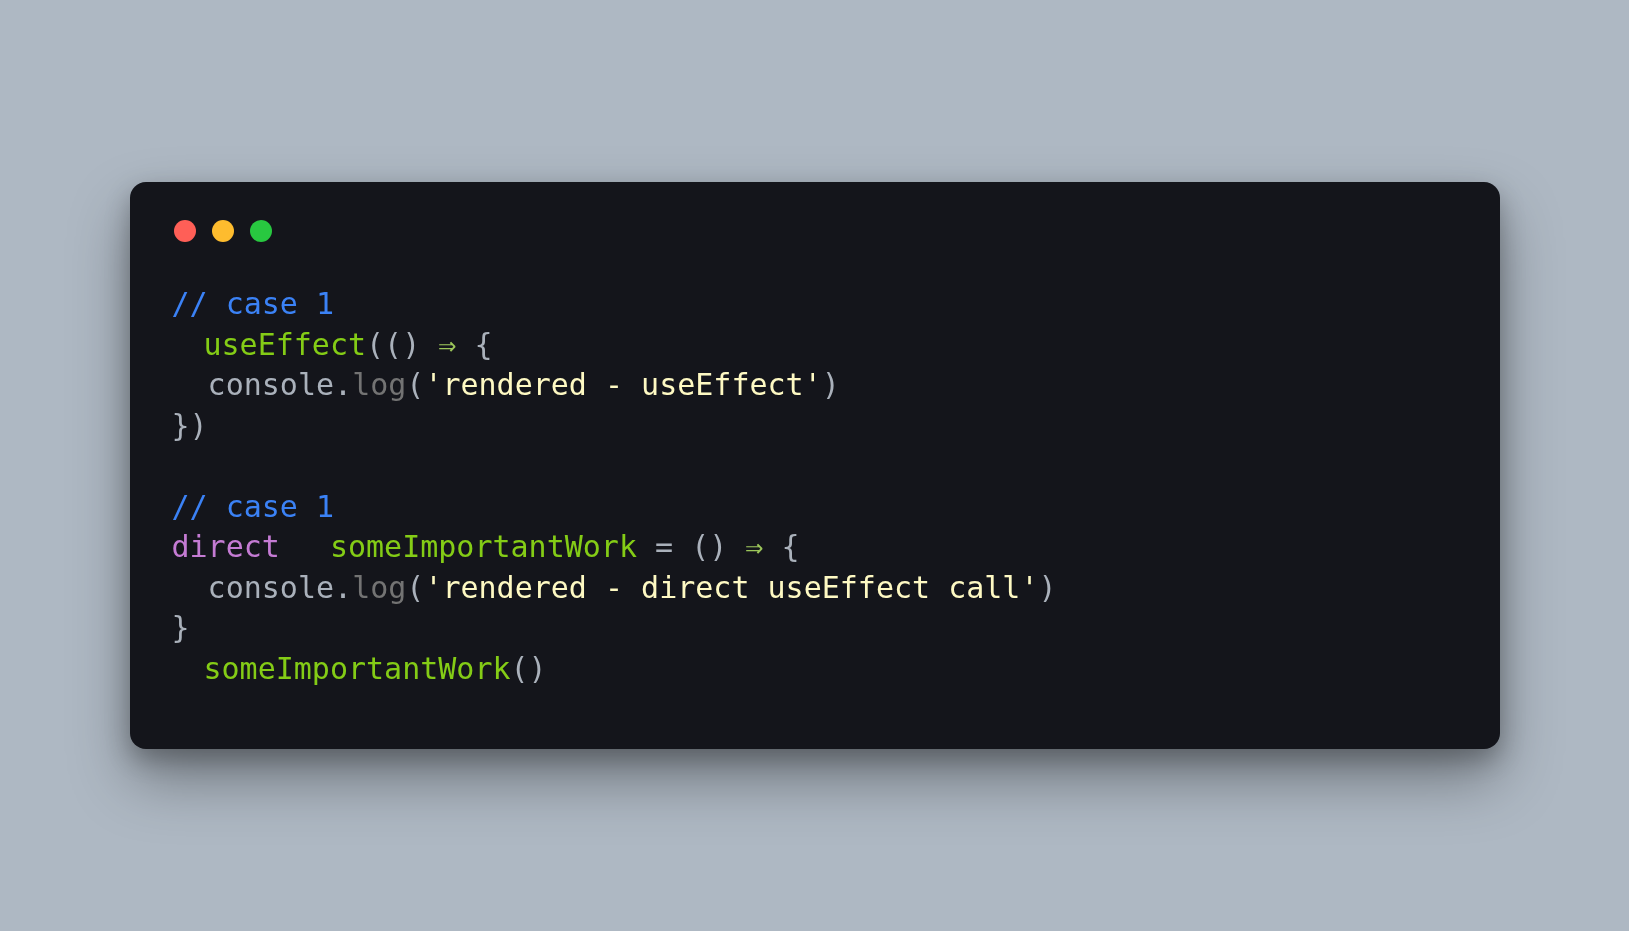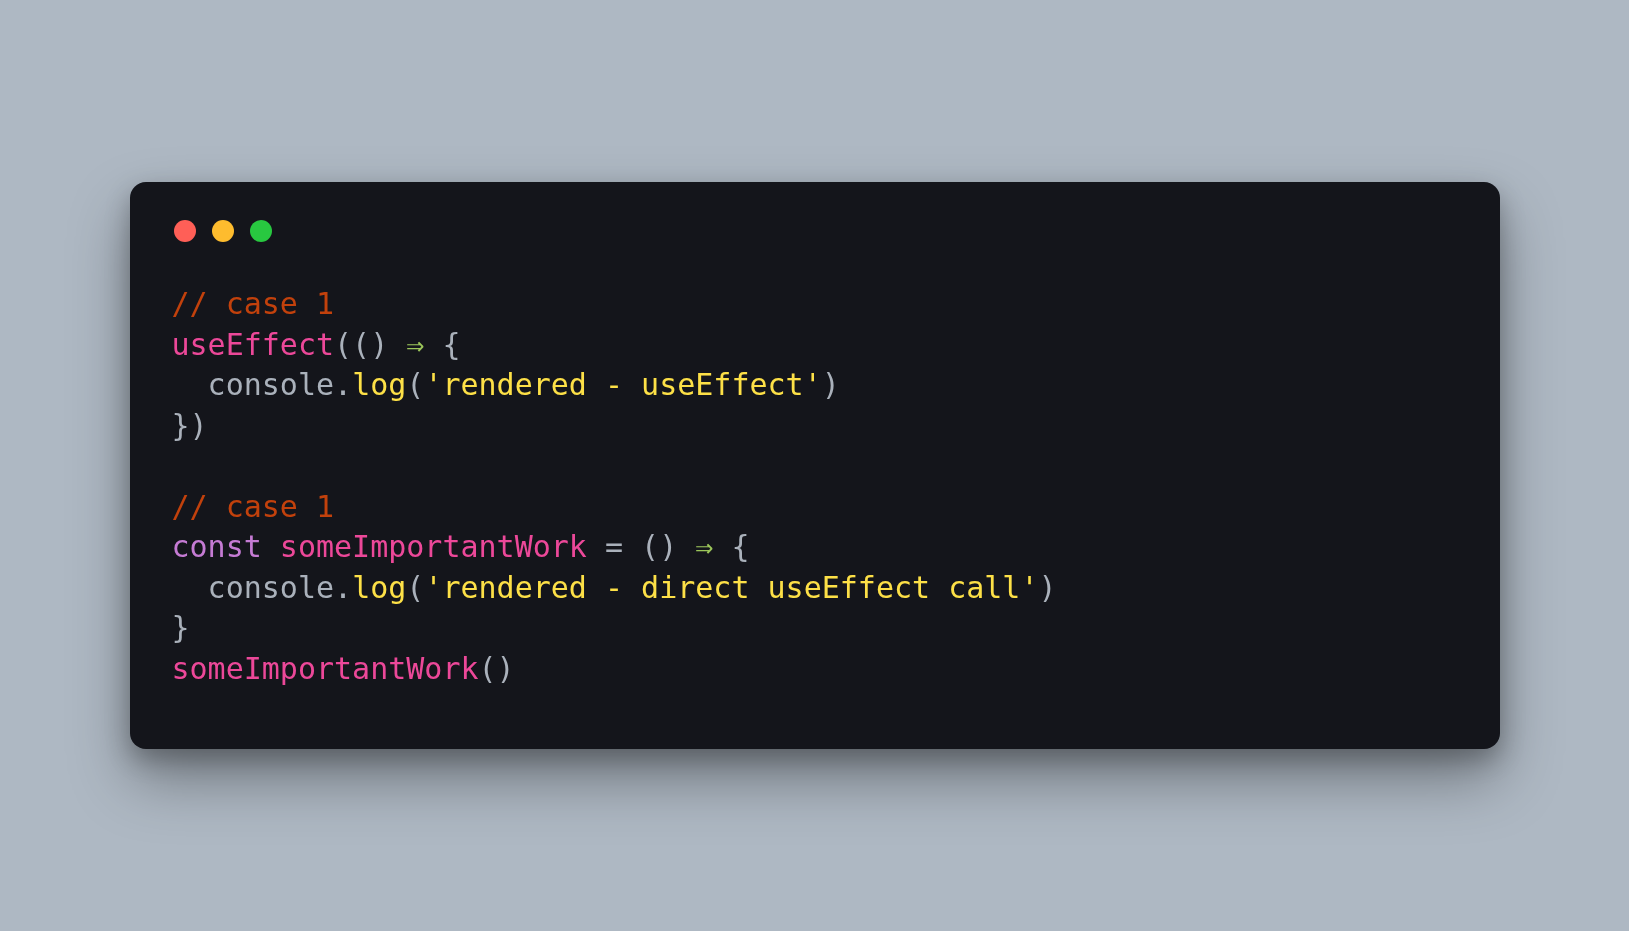--- a/index.html
+++ b/index.html
@@ -41,43 +41,43 @@
   .dot.green  { background: #28c840; }
 
   pre.code {
     margin: 0;
     font-size: 30px;
     line-height: 1.35;
     white-space: pre;
     color: #aab1bb;
     font-weight: 400;
   }
-  .cm  { color: #c2410c; }    
-  .fn  { color: #ec4899; }    
+  .cm  { color: #3b82f6; }    
+  .fn  { color: #84cc16; margin-left: 32px; }    
   .pn  { color: #aab1bb; }    
   .ar  { color: #9cc65a; }    
-  .mt  { color: #fde047; }    
-  .st  { color: #fde047; }    
+  .mt  { color: #737373; }    
+  .st  { color: #fef9c3; }    
   .kw  { color: #c57bd4; }    
 </style>
 </head>
 <body>
 
 <div class="stage">
   <div class="window">
     <div class="traffic">
       <div class="dot red"></div>
       <div class="dot yellow"></div>
       <div class="dot green"></div>
     </div>
 
 <pre class="code"><span class="cm">// case 1</span>
 <span class="fn">useEffect</span><span class="pn">(()</span><span class="ar"> ⇒ </span><span class="pn">{</span>
 <span class="pn">  console</span><span class="pn">.</span><span class="mt">log</span><span class="pn">(</span><span class="st">'rendered - useEffect'</span><span class="pn">)</span>
 <span class="pn">})</span>
 <span></span>
 <span class="cm">// case 1</span>
-<span class="kw">const</span><span class="fn"> someImportantWork </span><span class="pn">=</span><span class="pn"> () </span><span class="ar">⇒</span><span class="pn"> {</span>
+<span class="kw">direct</span><span class="fn"> someImportantWork </span><span class="pn">=</span><span class="pn"> () </span><span class="ar">⇒</span><span class="pn"> {</span>
 <span class="pn">  console</span><span class="pn">.</span><span class="mt">log</span><span class="pn">(</span><span class="st">'rendered - direct useEffect call'</span><span class="pn">)</span>
 <span class="pn">}</span>
 <span class="fn">someImportantWork</span><span class="pn">()</span></pre>
   </div>
 </div>
 
 </body></html>

